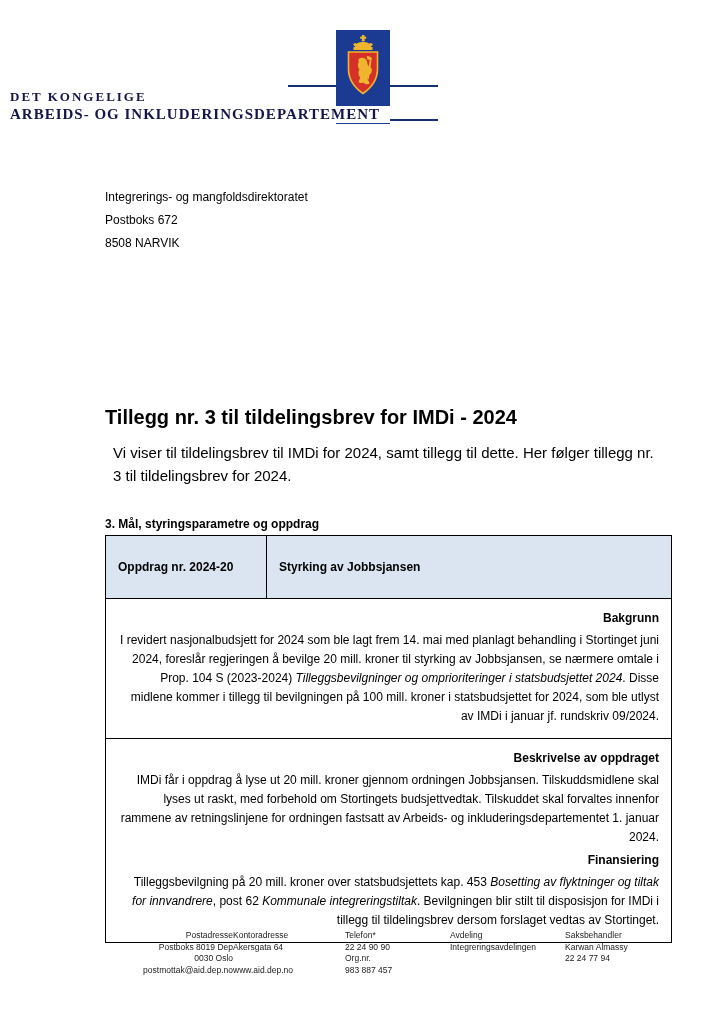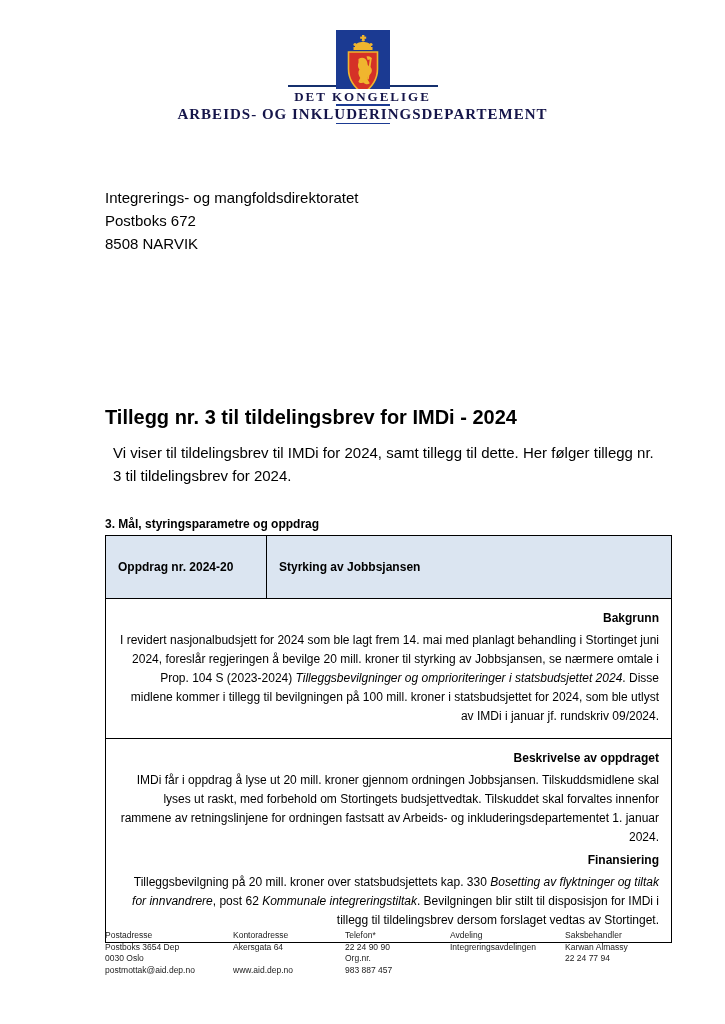--- a/index.html
+++ b/index.html
@@ -12,25 +12,25 @@
     color:#000;
     overflow:hidden;
   }
   
   .letterhead{position:absolute;top:30px;left:0;width:100%;height:96px;}
   .lh-rule{position:absolute;left:50%;transform:translateX(-50%);width:150px;height:2px;background:#15306e;z-index:0;}
   .lh-rule.top{top:55px;}
   .lh-rule.bottom{top:89px;}
   .lh-banner{position:absolute;left:50%;transform:translateX(-50%);top:0;width:54px;height:94px;background:#1b3a92;z-index:1;display:flex;justify-content:center;}
   .lh-banner svg{margin-top:5px;}
-  .lh-text{position:absolute;left:0;width:100%;top:57px;z-index:2;text-align:center;color:#15154a;font-family:"Liberation Serif", serif;font-weight:bold;}
+  .lh-text{position:absolute;left:0;width:100%;top:57px;z-index:2;text-align:left;color:#15154a;font-family:"Liberation Serif", serif;font-weight:bold;}
   .lh-line1{display:inline-block;background:#fff;padding:0 10px;font-size:13px;letter-spacing:2px;line-height:15px;}
   .lh-line2{display:inline-block;background:#fff;padding:0 10px;font-size:15px;letter-spacing:1px;line-height:17px;margin-top:0;}
   
-  .recipient{position:absolute;top:186px;left:105px;font-size:15px;line-height:23px;}
+  .recipient{position:absolute;top:186px;left:105px;font-size:12px;line-height:23px;}
   
   .refrow{position:absolute;top:315px;left:105px;right:55px;display:flex;font-size:9px;color:#111;}
   .ref-col1{width:222px;}
   .ref-col2{width:173px;}
   .ref-col3{flex:1;}
   .ref-label{line-height:12px;}
   .ref-value{margin-top:10px;line-height:12px;}
   
   .letter-body{position:absolute;top:407px;left:105px;width:567px;}
   .letter-title{font-size:20px;font-weight:bold;margin:0 0 14px 0;line-height:20px;}
@@ -41,21 +41,21 @@
   table.task td{border:1px solid #000;vertical-align:top;}
   .hdr-cell{background:#dbe5f1;font-weight:bold;font-size:12px;padding:24px 12px;}
   .hdr-cell.c1{width:136px;}
   .body-cell{padding:6px 12px 8px 12px;font-size:12px;text-align:right;}
   .cell-heading{font-weight:bold;margin:5px 0 4px 0;font-size:12px;line-height:17px;}
   .cell-p{margin:0 0 4px 0;line-height:19px;}
   
   .footer{position:absolute;top:930px;left:105px;right:35px;display:flex;font-size:8.5px;color:#222;}
   .f-col{line-height:11.5px;}
   .f-col .f-line{min-height:11.5px;white-space:nowrap;}
-  .f-c1{width:128px;}
+  .f-c1{width:128px;text-align:right;}
   .f-c2{width:112px;}
   .f-c3{width:105px;}
   .f-c4{width:115px;}
   .f-c5{flex:1;}
 </style>
 </head>
 <body>
 
 <div class="page">
 
@@ -113,31 +113,31 @@
         <td class="body-cell" colspan="2">
           <div class="cell-heading">Bakgrunn</div>
           <p class="cell-p"><span>I revidert nasjonalbudsjett for 2024 som ble lagt frem 14. mai med planlagt behandling i Stortinget juni 2024, foreslår regjeringen å bevilge 20 mill. kroner til styrking av Jobbsjansen, se nærmere omtale i Prop. 104 S (2023-2024) </span><em>Tilleggsbevilgninger og omprioriteringer i statsbudsjettet 2024</em><span>. Disse midlene kommer i tillegg til bevilgningen på 100 mill. kroner i statsbudsjettet for 2024, som ble utlyst av IMDi i januar jf. rundskriv 09/2024.</span></p>
         </td>
       </tr>
       <tr>
         <td class="body-cell" colspan="2">
           <div class="cell-heading">Beskrivelse av oppdraget</div>
           <p class="cell-p">IMDi får i oppdrag å lyse ut 20 mill. kroner gjennom ordningen Jobbsjansen. Tilskuddsmidlene skal lyses ut raskt, med forbehold om Stortingets budsjettvedtak. Tilskuddet skal forvaltes innenfor rammene av retningslinjene for ordningen fastsatt av Arbeids- og inkluderingsdepartementet 1. januar 2024.</p>
           <div class="cell-heading">Finansiering</div>
-          <p class="cell-p"><span>Tilleggsbevilgning på 20 mill. kroner over statsbudsjettets kap. 330 </span><em>Bosetting av flyktninger og tiltak for innvandrere</em><span>, post 62 </span><em>Kommunale integreringstiltak</em><span>. Bevilgningen blir stilt til disposisjon for IMDi i tillegg til tildelingsbrev dersom forslaget vedtas av Stortinget.</span></p>
+          <p class="cell-p"><span>Tilleggsbevilgning på 20 mill. kroner over statsbudsjettets kap. 453 </span><em>Bosetting av flyktninger og tiltak for innvandrere</em><span>, post 62 </span><em>Kommunale integreringstiltak</em><span>. Bevilgningen blir stilt til disposisjon for IMDi i tillegg til tildelingsbrev dersom forslaget vedtas av Stortinget.</span></p>
         </td>
       </tr>
     </tbody>
       </table>
   </div>
 
   <div class="footer">
     <div class="f-col f-c1">
       <div class="f-line">Postadresse</div>
-      <div class="f-line">Postboks 3654 Dep</div>
+      <div class="f-line">Postboks 8019 Dep</div>
       <div class="f-line">0030 Oslo</div>
       <div class="f-line">postmottak@aid.dep.no</div>
     </div>
     <div class="f-col f-c2">
       <div class="f-line">Kontoradresse</div>
       <div class="f-line">Akersgata 64</div>
       <div class="f-line"></div>
       <div class="f-line">www.aid.dep.no</div>
     </div>
     <div class="f-col f-c3">

